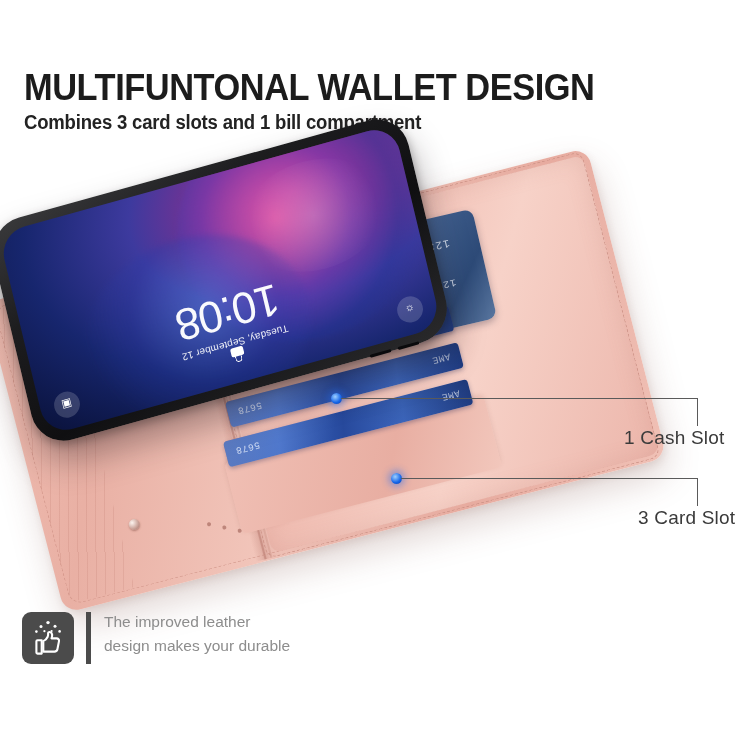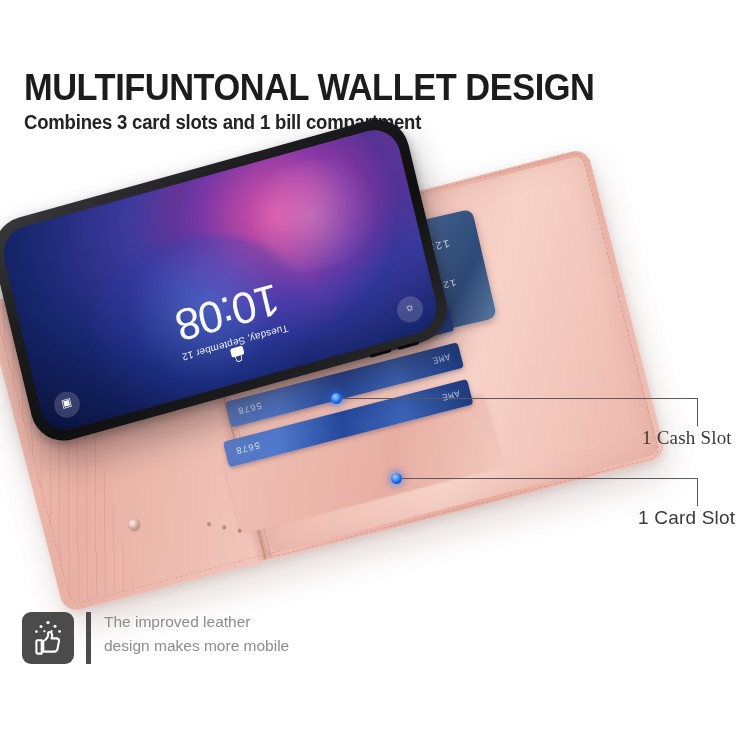--- a/index.html
+++ b/index.html
@@ -360,39 +360,39 @@
 
     <div class="anchor" style="left:331px;top:233px;"></div>
     <div class="lead h" style="left:341px;top:238px;width:357px;"></div>
     <div class="lead v" style="left:697px;top:238px;height:28px;"></div>
 
     <div class="anchor" style="left:391px;top:313px;"></div>
     <div class="lead h" style="left:401px;top:318px;width:297px;"></div>
     <div class="lead v" style="left:697px;top:318px;height:28px;"></div>
   </div>
 
-  <div class="callout-label" style="left:642px;top:427px;font-family:Liberation Serif, serif;">1 Cash Slot</div>
-  <div class="callout-label" style="left:638px;top:507px;">1 Card Slot</div>
+  <div class="callout-label" style="left:624px;top:427px;">1 Cash Slot</div>
+  <div class="callout-label" style="left:638px;top:507px;">3 Card Slot</div>
 
   <div class="footer">
     <div class="badge">
       <svg width="34" height="36" viewBox="0 0 34 36" aria-hidden="true">
         <g fill="#ffffff">
           <circle cx="17" cy="2.6" r="1.7"></circle>
           <circle cx="10" cy="6.4" r="1.5"></circle>
           <circle cx="24" cy="6.2" r="1.5"></circle>
           <circle cx="5.4" cy="11.6" r="1.3"></circle>
           <circle cx="28.6" cy="11.4" r="1.3"></circle>
           <circle cx="13.4" cy="11.2" r="1.1"></circle>
           <circle cx="20.6" cy="11.0" r="1.1"></circle>
         </g>
         <path d="M6.5 20.2h4.2v13.4H6.5a1.1 1.1 0 0 1-1.1-1.1V21.3a1.1 1.1 0 0 1 1.1-1.1z" fill="none" stroke="#ffffff" stroke-width="2.1" stroke-linejoin="round"></path>
         <path d="M12.3 21.1c1.9-.9 3.6-2.6 4.4-4.4.5-1.1.5-2.3.4-3.3 0-.9.8-1.6 1.7-1.4 1.2.2 2.1 1.2 2.3 2.5.2 1.3-.1 2.7-.6 3.9h5.2c1.5 0 2.6 1.3 2.3 2.7l-1.6 8.2c-.3 1.4-1.5 2.3-2.9 2.3H12.3V21.1z" fill="none" stroke="#ffffff" stroke-width="2.1" stroke-linejoin="round"></path>
       </svg>
     </div>
     <div class="vbar"></div>
     <div class="foot-text">
       <div>The improved leather</div>
-      <div>design makes more mobile</div>
+      <div>design makes your durable</div>
     </div>
   </div>
 
 </div>
 
 </body></html>

